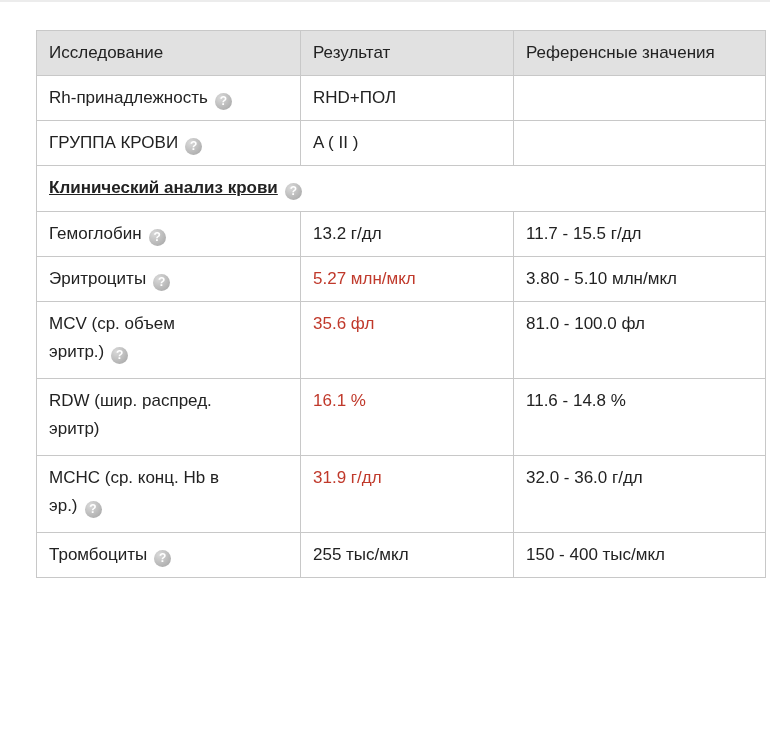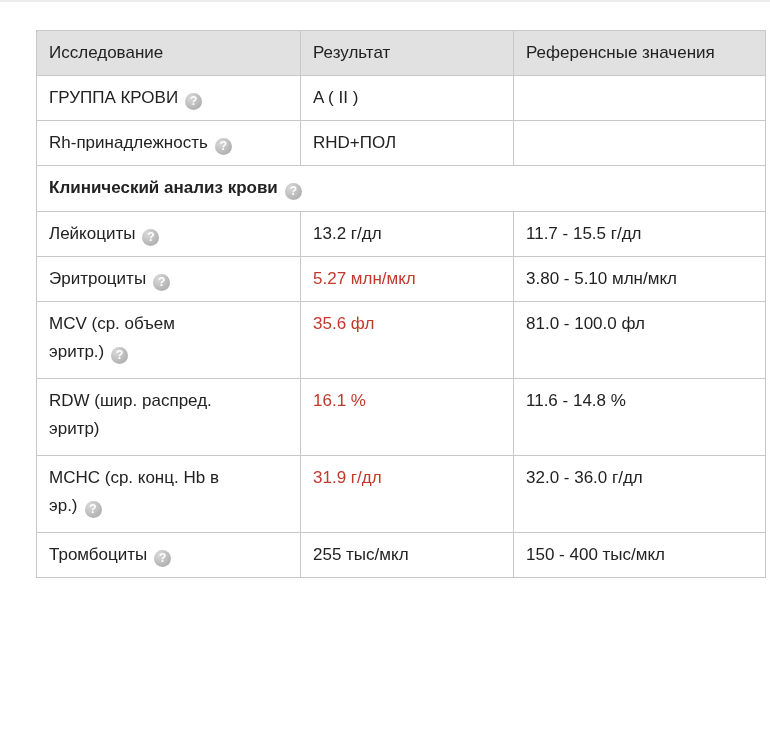--- a/index.html
+++ b/index.html
@@ -27,21 +27,21 @@
     text-align:left;
     padding:8px 12px;
     line-height:28px;
     font-weight:400;
     overflow:hidden;
   }
   thead tr{height:44px;}
   thead th{background:var(--header-bg);}
   tbody tr{height:45px;}
   tbody tr.tall{height:77px;padding-left:24px;}
-  tbody tr.section-row{height:46px;}
+  tbody tr.section-row{height:46px;text-decoration:underline;}
   .section-row td{font-weight:700;}
   .name{white-space:pre-line;}
   .abnormal{color:var(--abnormal);}
   .help{
     display:inline-block;width:17px;height:17px;border-radius:50%;
     background:radial-gradient(circle at 32% 28%,#d9d9d9,var(--icon) 70%,#9c9c9c);
     color:#ffffff;font-size:12px;font-weight:700;line-height:17px;
     text-align:center;margin-left:7px;vertical-align:-2px;
     cursor:pointer;user-select:none;
   }
@@ -60,34 +60,34 @@
       </colgroup>
     <thead>
       <tr>
         <th>Исследование</th>
         <th>Результат</th>
         <th>Референсные значения</th>
       </tr>
     </thead>
     <tbody id="rows">
         <tr>
-    <td><span class="name">ГРУППА КРОВИ</span><span class="help">?</span></td>
-    <td><span>A ( II )</span></td>
+    <td><span class="name">Rh-принадлежность</span><span class="help">?</span></td>
+    <td><span>RHD+ПОЛ</span></td>
     <td><span></span></td>
   </tr>
         <tr>
-    <td><span class="name">Rh-принадлежность</span><span class="help">?</span></td>
-    <td><span>RHD+ПОЛ</span></td>
+    <td><span class="name">ГРУППА КРОВИ</span><span class="help">?</span></td>
+    <td><span>A ( II )</span></td>
     <td><span></span></td>
   </tr>
         <tr class="section-row">
     <td colspan="3"><span>Клинический анализ крови</span><span class="help">?</span></td>
   </tr>
         <tr>
-    <td><span class="name">Лейкоциты</span><span class="help">?</span></td>
+    <td><span class="name">Гемоглобин</span><span class="help">?</span></td>
     <td><span>13.2 г/дл</span></td>
     <td><span>11.7 - 15.5 г/дл</span></td>
   </tr>
         <tr>
     <td><span class="name">Эритроциты</span><span class="help">?</span></td>
     <td><span class="abnormal">5.27 млн/мкл</span></td>
     <td><span>3.80 - 5.10 млн/мкл</span></td>
   </tr>
         <tr class="tall">
     <td><span class="name">MCV (ср. объем

